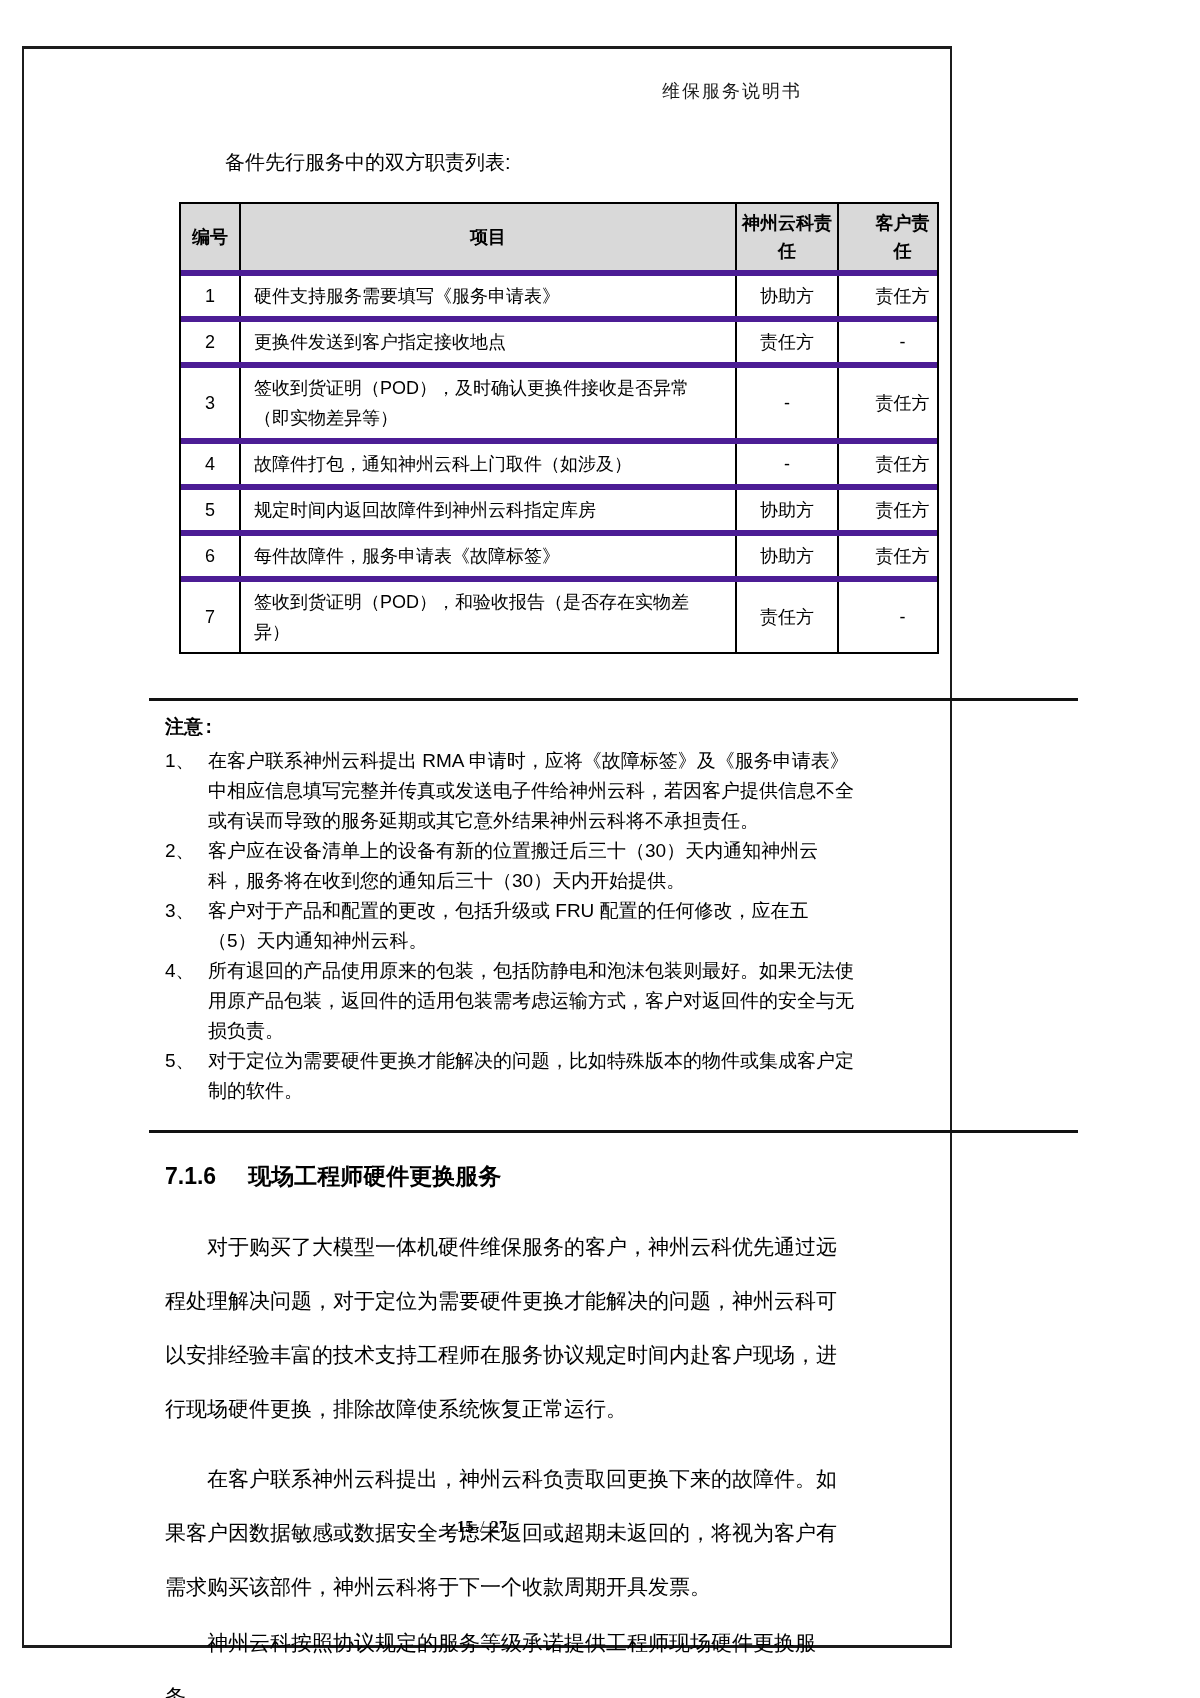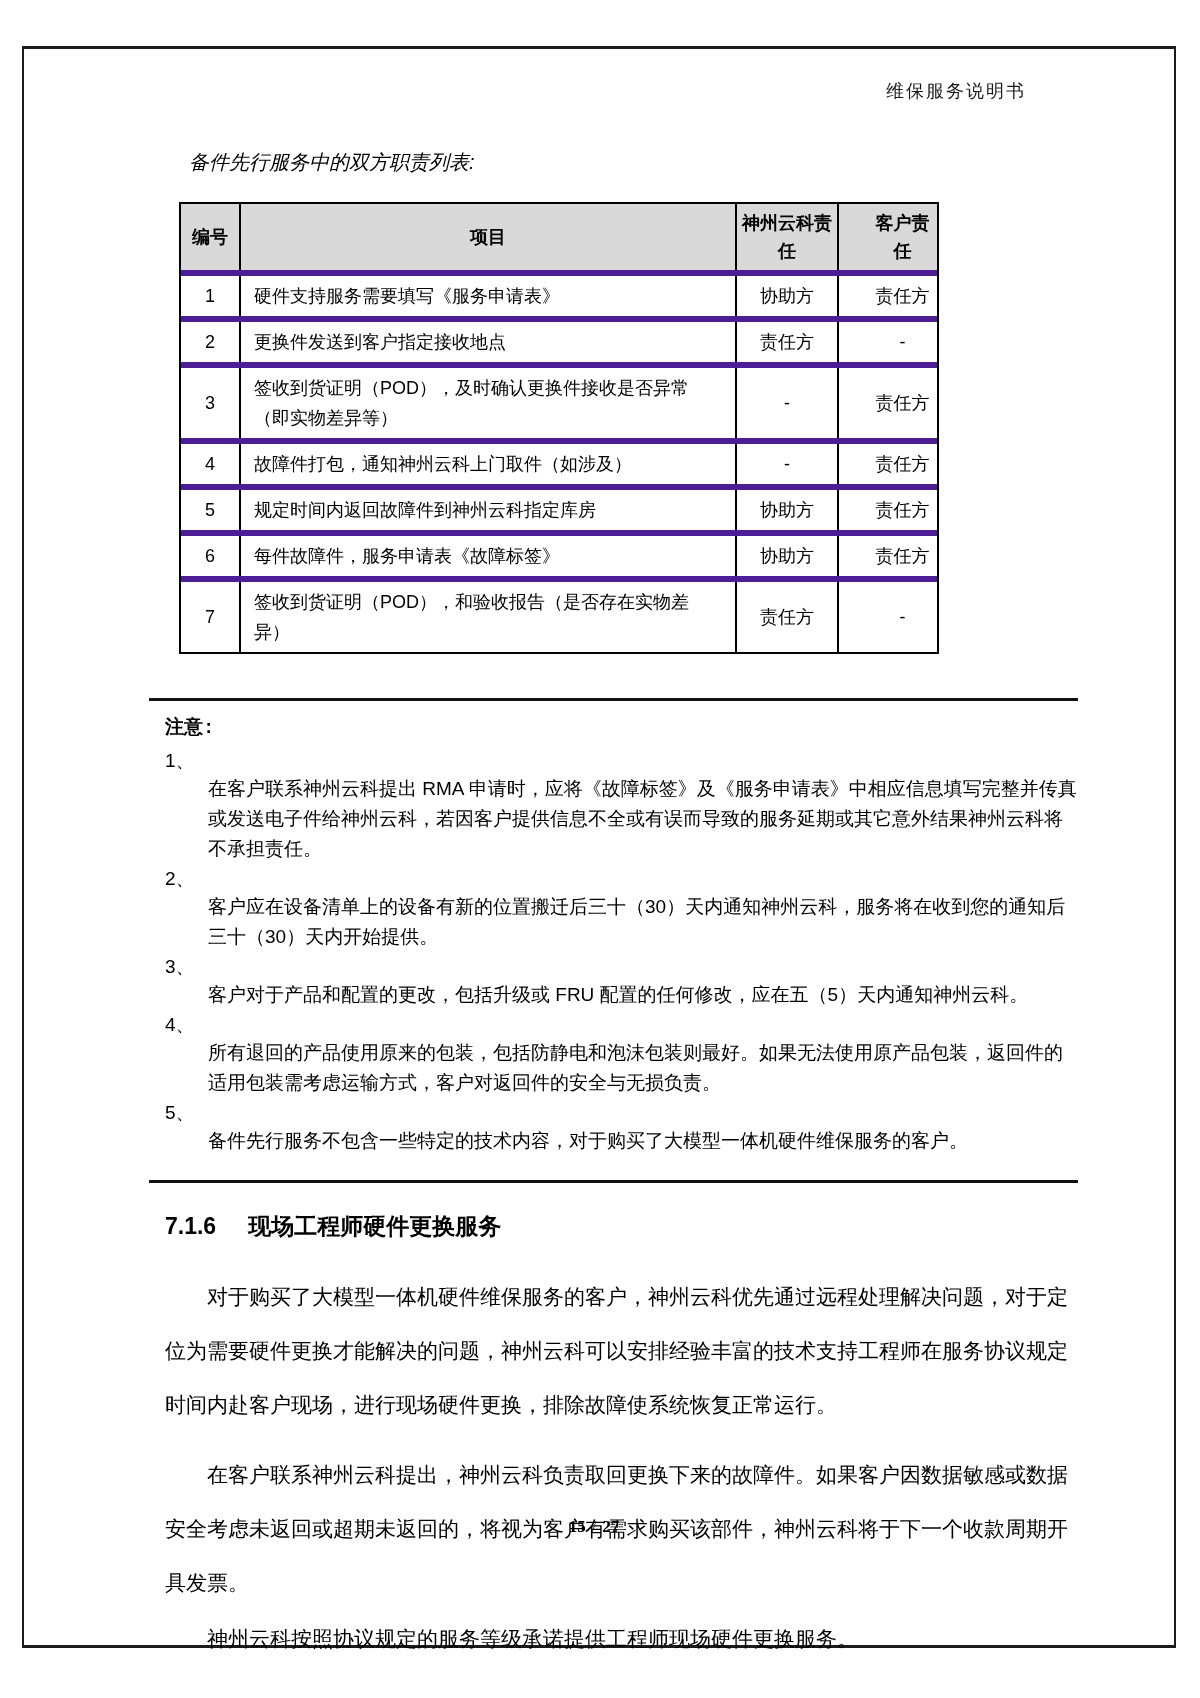--- a/index.html
+++ b/index.html
@@ -1,29 +1,29 @@
 <!DOCTYPE html>
 <html><head>
 <meta charset="utf-8">
 <style>
   * { margin:0; padding:0; box-sizing:border-box; }
   html,body { background:#ffffff; }
   body { width:1200px; height:1698px; position:relative; font-family:"Liberation Sans","DejaVu Sans",sans-serif; color:#000; }
   .page-frame {
-    position:absolute; left:22px; top:46px; width:1154px; height:1602px;
+    position:absolute; left:22px; top:46px; width:930px; height:1602px;
     border:2px solid #1c1c1c; border-top-width:3px; border-bottom-width:3px;
     background:#fff;
   }
   .doc-header {
     margin-top:30px; padding-right:148px; text-align:right;
     font-family:"Liberation Serif","DejaVu Serif",serif;
     font-size:18px; letter-spacing:2px; color:#1a1a1a;
   }
   .content { padding:0 96px 0 141px; }
-  .intro { margin-top:46px; margin-left:24px; font-size:20px;font-style:italic; }
+  .intro { margin-top:46px; margin-left:60px; font-size:20px; }
 
   
   .tbl { margin-top:26px; margin-left:14px; width:760px; border:2px solid #000; }
   .trow { display:grid; grid-template-columns:60px 496px 102px 98px; border-bottom:6px solid #4c1d95; }
   .trow:last-child { border-bottom:none; }
   .cell {
     border-right:2px solid #000; display:flex; align-items:center; justify-content:center;
     font-size:18px; line-height:30px; padding:5px 4px; min-height:40px; text-align:center;
   }
   .cell:last-child { border-right:none;padding-left:33px; }
@@ -31,21 +31,21 @@
   .thead .cell { background:#d9d9d9; font-weight:bold; min-height:62px; line-height:28px; }
 
   
   .rule { height:3px; background:#121212; width:929px; margin-left:-16px; }
   .rule-1 { margin-top:44px; }
   .rule-2 { margin-top:24px; }
   .notes-label { margin-top:13px; font-size:19px; font-weight:bold;font-family:Liberation Mono, monospace; }
   .notes { margin-top:6px; }
   .note { display:flex; font-size:19px; line-height:30px; }
   .note-num { width:43px; flex:none; }
-  .note-text { flex:1;margin-top:28px; }
+  .note-text { flex:1; }
 
   
   .sec-heading { margin-top:28px; font-size:23px; font-weight:bold; }
   .sec-num { display:inline-block; margin-right:32px; }
   .para { margin-top:28px; font-size:21px; line-height:54px; text-indent:2em; }
   .para.p2 { margin-top:16px; }
   .para.p3 { margin-top:2px; }
 
   
   .page-footer {
@@ -134,21 +134,21 @@
       <div class="note">
         <span class="note-num">3、</span>
         <span class="note-text">客户对于产品和配置的更改，包括升级或 FRU 配置的任何修改，应在五（5）天内通知神州云科。</span>
       </div>
       <div class="note">
         <span class="note-num">4、</span>
         <span class="note-text">所有退回的产品使用原来的包装，包括防静电和泡沫包装则最好。如果无法使用原产品包装，返回件的适用包装需考虑运输方式，客户对返回件的安全与无损负责。</span>
       </div>
       <div class="note">
         <span class="note-num">5、</span>
-        <span class="note-text">备件先行服务不包含一些特定的技术内容，对于购买了大模型一体机硬件维保服务的客户。</span>
+        <span class="note-text">对于定位为需要硬件更换才能解决的问题，比如特殊版本的物件或集成客户定制的软件。</span>
       </div>
     </div>
 
     <div class="rule rule-2"></div>
 
     <div class="sec-heading">
       <span class="sec-num">7.1.6</span><span>现场工程师硬件更换服务</span>
     </div>
 
     <div class="para p1">对于购买了大模型一体机硬件维保服务的客户，神州云科优先通过远程处理解决问题，对于定位为需要硬件更换才能解决的问题，神州云科可以安排经验丰富的技术支持工程师在服务协议规定时间内赴客户现场，进行现场硬件更换，排除故障使系统恢复正常运行。</div>

